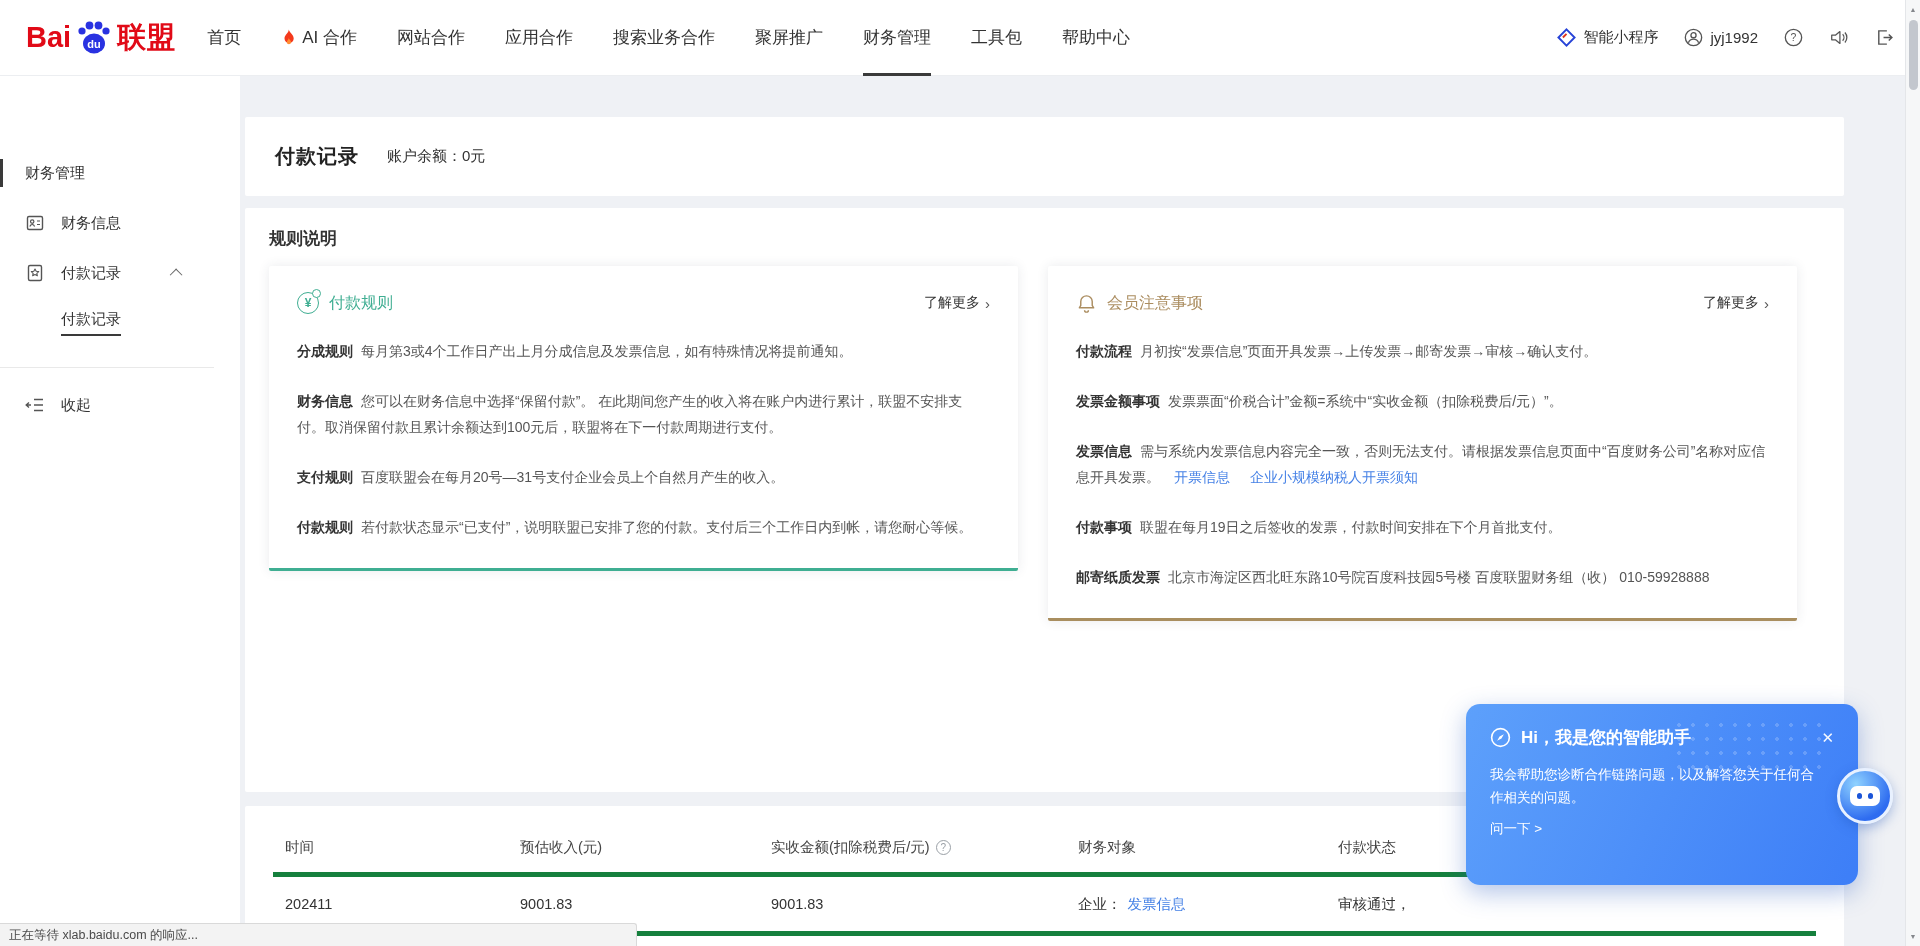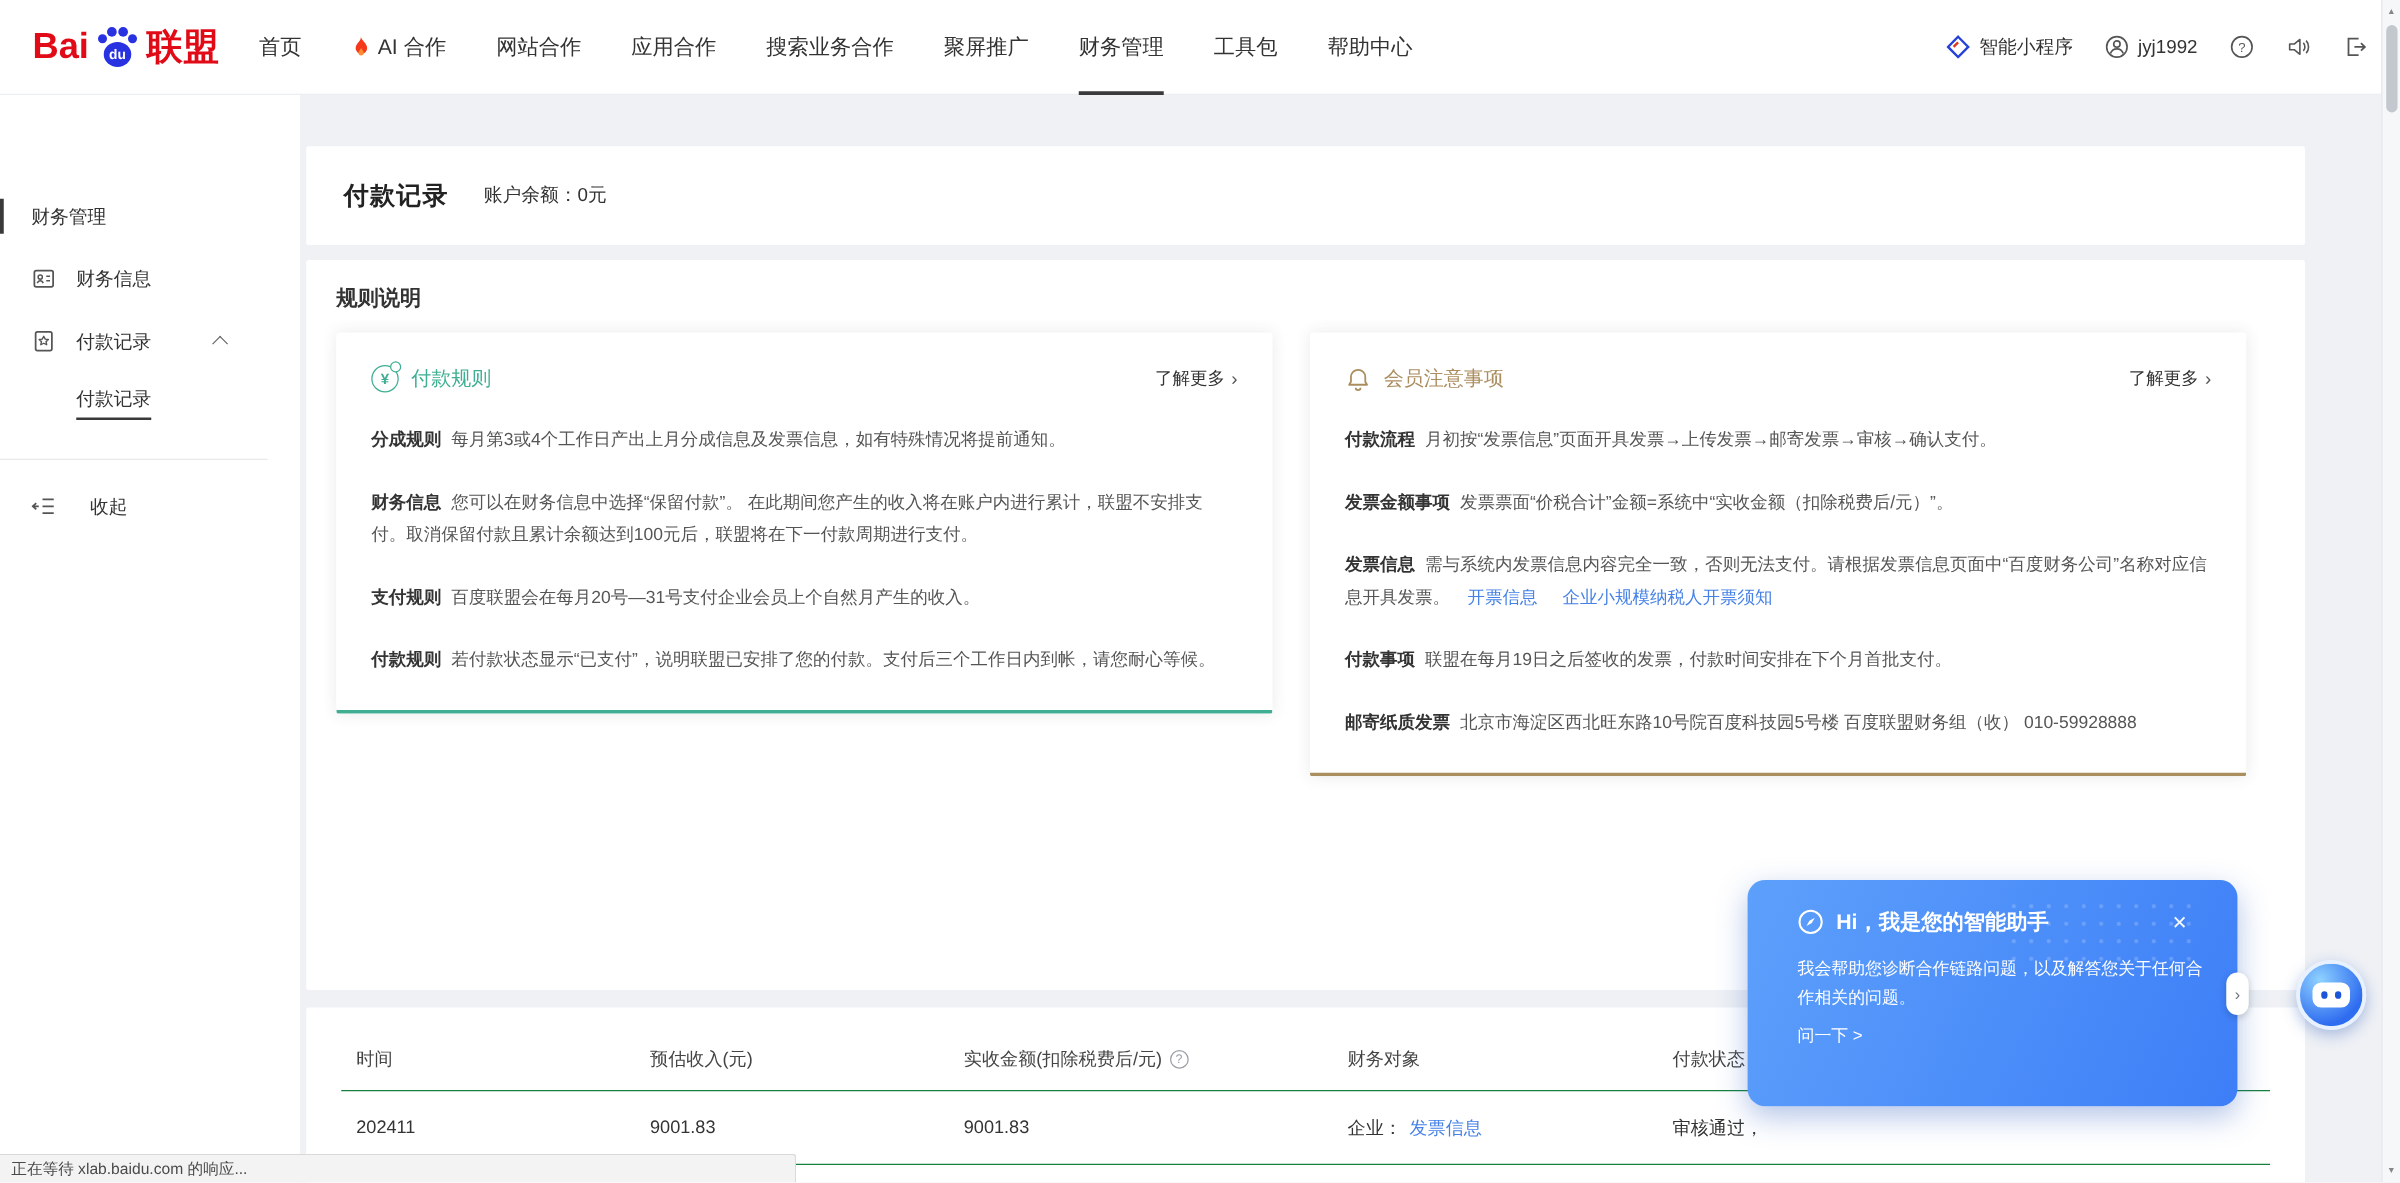--- a/index.html
+++ b/index.html
@@ -23,21 +23,21 @@
   .sidebar { position:absolute; top:76px; left:0; width:240px; bottom:0; background:#fff; z-index:4; }
   .side-group-title { margin-top:72px; height:50px; display:flex; align-items:center; padding-left:25px;
                       font-size:15px; color:#333; position:relative; }
   .side-group-title::before { content:""; position:absolute; left:0; top:11px; width:3px; height:28px; background:#3a3a3a; }
   .side-item { height:50px; display:flex; align-items:center; padding-left:25px; gap:16px; font-size:15px; color:#333; cursor:pointer; }
   .chev-up { width:9px; height:9px; border-left:1.5px solid #666; border-top:1.5px solid #666;
              transform:rotate(45deg) translateY(2px); margin-left:auto; margin-right:58px; }
   .side-sub { height:50px; display:flex; align-items:center; padding-left:61px; font-size:15px; color:#333; cursor:pointer; }
   .side-sub .lbl { border-bottom:2px solid #3a3a3a; padding-bottom:5px; }
   .side-divider { height:1px; background:#e9e9e9; margin:19px 26px 0 0; }
-  .side-collapse { margin-top:12px; height:50px; display:flex; align-items:center; padding-left:25px; gap:27px; font-size:15px; color:#333; cursor:pointer; }
+  .side-collapse { margin-top:12px; height:50px; display:flex; align-items:center; padding-left:25px; gap:16px; font-size:15px; color:#333; cursor:pointer; }
 
   
   .main { position:absolute; left:240px; top:76px; right:15px; bottom:0; padding:41px 0 0 5px; overflow:hidden; }
   .content { width:1599px; }
   .card { background:#fff; border-radius:2px; }
   .title-card { height:79px; display:flex; align-items:center; padding:0 30px; gap:28px; }
   .page-title { font-size:20px; color:#222; font-weight:600; letter-spacing:1px; }
   .balance { font-size:15px; color:#333; display:flex; gap:0; }
 
   .rules-card { margin-top:12px; height:584px; padding:20px 24px 0; }
@@ -62,40 +62,40 @@
   .coin-icon { position:relative; width:22px; height:22px; border:1.6px solid #3fae92; border-radius:50%;
                display:flex; align-items:center; justify-content:center; color:#3fae92; font-size:12px; font-weight:700; }
   .coin-icon::after { content:""; position:absolute; top:-4px; right:-3px; width:7px; height:7px;
                       border:1.4px solid #3fae92; border-radius:50%; background:#fff; }
 
   
   .table-card { margin-top:14px; height:300px; padding:0 28px; position:relative; }
   .tgrid { display:grid; grid-template-columns:235px 251px 307px 260px 1fr; padding-left:12px; align-items:center; }
   .thead { padding-top:16px; height:66px; }
   .th { font-size:14.5px; color:#444; display:flex; align-items:center; gap:6px; }
-  .trow { height:59px; border-top:1px solid #15803d; font-size:14.5px; color:#333; }
+  .trow { height:59px; border-top:5px solid #15803d; font-size:14.5px; color:#333; }
   .trow:first-of-type { border-top:1px solid #ededed; }
   .info-icon { width:15px; height:15px; border:1px solid #9aa0a6; border-radius:50%; color:#9aa0a6;
                font-size:10px; display:flex; align-items:center; justify-content:center; }
   .cell { display:flex; align-items:center; gap:6px; }
   .cell-link { color:#4581e6; text-decoration:none; cursor:pointer; }
 
   .pager { position:absolute; right:24px; top:222px; display:flex; align-items:center; font-size:14px; color:#666; }
   .psize { display:flex; align-items:center; justify-content:center; gap:8px; width:64px; height:30px;
            border:1px solid #d9d9d9; border-radius:4px; color:#333; cursor:pointer; }
   .psize .caret { color:#888; font-size:12px; margin-top:-3px; }
   .pnum { width:30px; height:30px; border:1px solid #d9d9d9; border-radius:4px; background:#fff;
           display:flex; align-items:center; justify-content:center; color:#333; cursor:pointer; }
   .parrow { width:30px; height:30px; border-radius:4px; background:#f5f6f8; display:flex; align-items:center;
             justify-content:center; color:#b9bdc5; font-size:15px; cursor:pointer; }
 
   
-  .assistant { position:absolute; left:1398px; top:704px; width:392px; height:181px; border-radius:14px;
+  .assistant { position:absolute; left:1466px; top:704px; width:392px; height:181px; border-radius:14px;
                background:linear-gradient(115deg,#5da0fb,#3d7ef7); box-shadow:0 8px 24px rgba(40,90,190,.35);
-               padding:22px 40px; color:#fff; z-index:20; }
+               padding:22px 24px; color:#fff; z-index:20; }
   .assistant::before { content:""; position:absolute; top:14px; right:36px; width:150px; height:56px;
                background-image:radial-gradient(rgba(255,255,255,.38) 1.6px,transparent 1.7px);
                background-size:14px 14px; opacity:.5; }
   .as-head { display:flex; align-items:center; gap:10px; position:relative; }
   .as-title { font-size:17px; font-weight:600; }
   .as-close { margin-left:auto; font-size:15px; cursor:pointer; opacity:.95; }
   .as-body { margin-top:14px; font-size:13.5px; line-height:23px; width:334px; }
   .as-cta { margin-top:11px; font-size:13.5px; cursor:pointer; }
   .as-tab { position:absolute; right:-9px; top:74px; width:18px; height:34px; background:#fff; border-radius:9px;
             display:flex; align-items:center; justify-content:center; color:#6b7480; font-size:13px;

